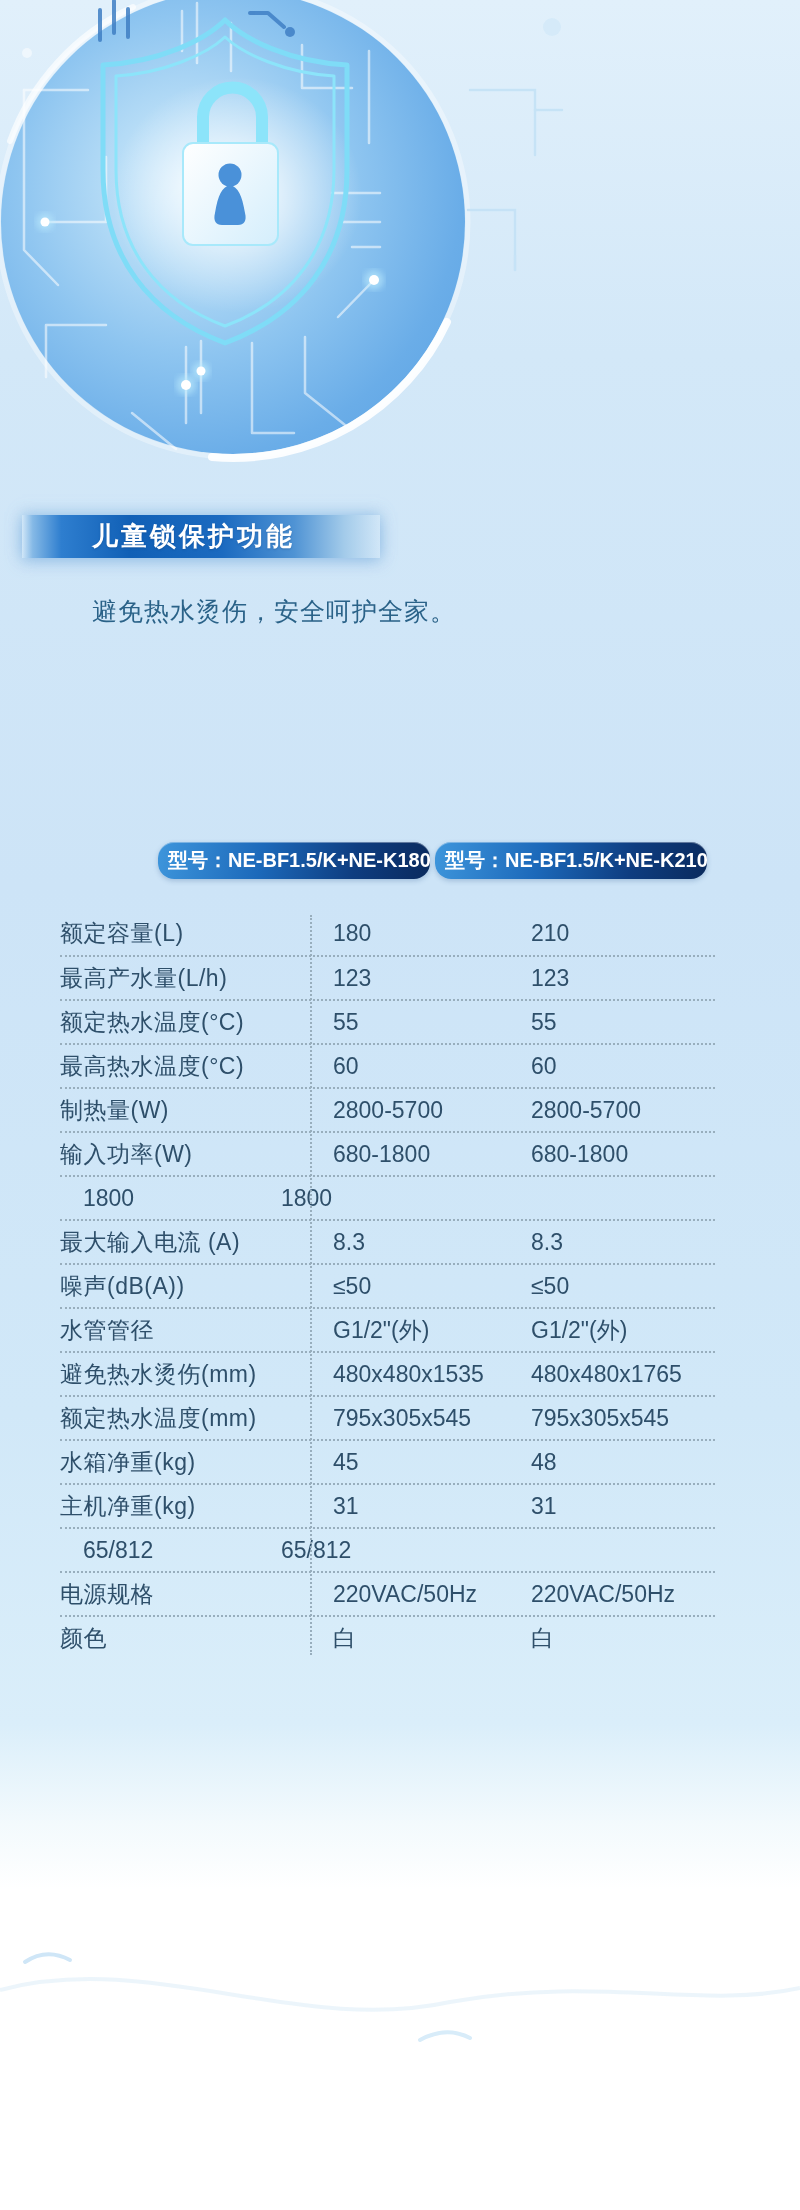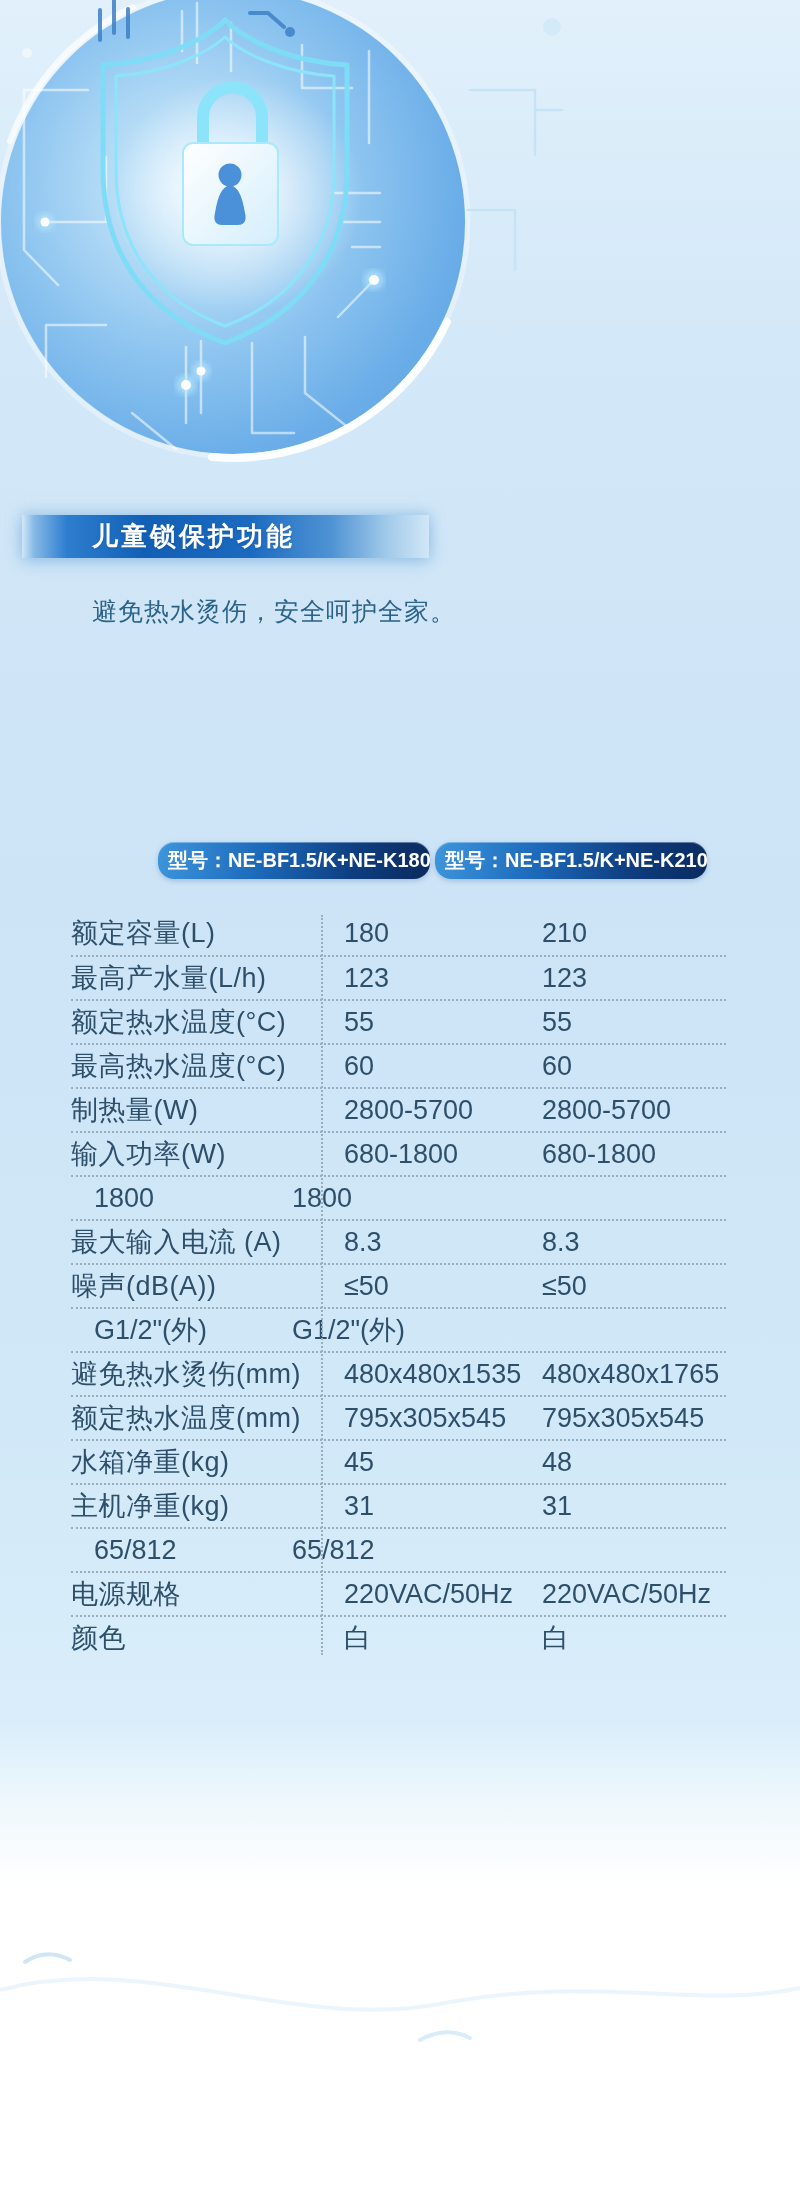--- a/index.html
+++ b/index.html
@@ -9,21 +9,21 @@
     overflow:hidden;
     font-family:"Liberation Sans","DejaVu Sans",sans-serif;
     background:linear-gradient(180deg,
       #e1f0fb 0%, #d3e8f8 16%, #cde4f7 40%, #d1e8f8 64%,
       #daeefa 78%, #f3fafd 82.5%, #ffffff 85.5%, #ffffff 100%);
   }
   
   .hero-svg{position:absolute;left:0;top:-15px;}
   
   .ribbon{
-    position:absolute;left:22px;top:515px;width:407px;height:43px;
+    position:absolute;left:22px;top:515px;width:358px;height:43px;
     background:linear-gradient(90deg,
       rgba(160,205,240,0) 0%, #85b9e6 3%, #2e7ecf 11%,
       #1160b6 30%, #1b6ac0 56%, #4f93d4 76%,
       #a3cbea 90%, rgba(214,234,249,0) 100%);
     box-shadow:0 3px 16px rgba(128,178,224,.75), 0 -3px 12px rgba(160,200,235,.55);
   }
   .ribbon-text{
     position:absolute;left:70px;top:0;height:43px;line-height:43px;
     color:#ffffff;font-size:26px;font-weight:bold;letter-spacing:3px;
     text-shadow:0 1px 2px rgba(10,60,120,.35);
@@ -43,22 +43,22 @@
     background:linear-gradient(102deg,#3e96dc 0%,#1c69ba 38%,#0e3d80 72%,#0a2a5d 100%);
     box-shadow:inset 0 1px 0 rgba(255,255,255,.35), 0 2px 5px rgba(30,80,140,.25);
     color:#ffffff;font-size:20px;font-weight:bold;
     line-height:37px;padding-left:10px;box-sizing:border-box;
     white-space:nowrap;letter-spacing:0;
   }
   .model-badge.b1{left:158px;}
   .model-badge.b2{left:435px;}
   
   .spec-table{
-    position:absolute;left:71px;top:911px;width:655px;
-    color:#2e4f6a;font-size:27px;
+    position:absolute;left:60px;top:911px;width:655px;
+    color:#2e4f6a;font-size:23px;
   }
   .spec-row{
     display:flex;height:44px;box-sizing:border-box;align-items:center;
   }
   .spec-row + .spec-row{border-top:2px dotted #98aebd;}
   .spec-label{width:250px;flex:0 0 250px;letter-spacing:0.5px;white-space:nowrap;}
   .spec-v1{width:221px;flex:0 0 221px;padding-left:23px;box-sizing:border-box;white-space:nowrap;}
   .spec-v2{flex:1;white-space:nowrap;}
   .spec-vline{
     position:absolute;left:250px;top:4px;bottom:4px;width:0;
@@ -218,20 +218,21 @@
       <div class="spec-label">最大输入电流 (A)</div>
       <div class="spec-v1">8.3</div>
       <div class="spec-v2">8.3</div>
     </div>
     <div class="spec-row">
       <div class="spec-label">噪声(dB(A))</div>
       <div class="spec-v1">≤50</div>
       <div class="spec-v2">≤50</div>
     </div>
     <div class="spec-row">
+      <div class="spec-label">水管管径</div>
       <div class="spec-v1">G1/2"(外)</div>
       <div class="spec-v2">G1/2"(外)</div>
     </div>
     <div class="spec-row">
       <div class="spec-label">避免热水烫伤(mm)</div>
       <div class="spec-v1">480x480x1535</div>
       <div class="spec-v2">480x480x1765</div>
     </div>
     <div class="spec-row">
       <div class="spec-label">额定热水温度(mm)</div>

